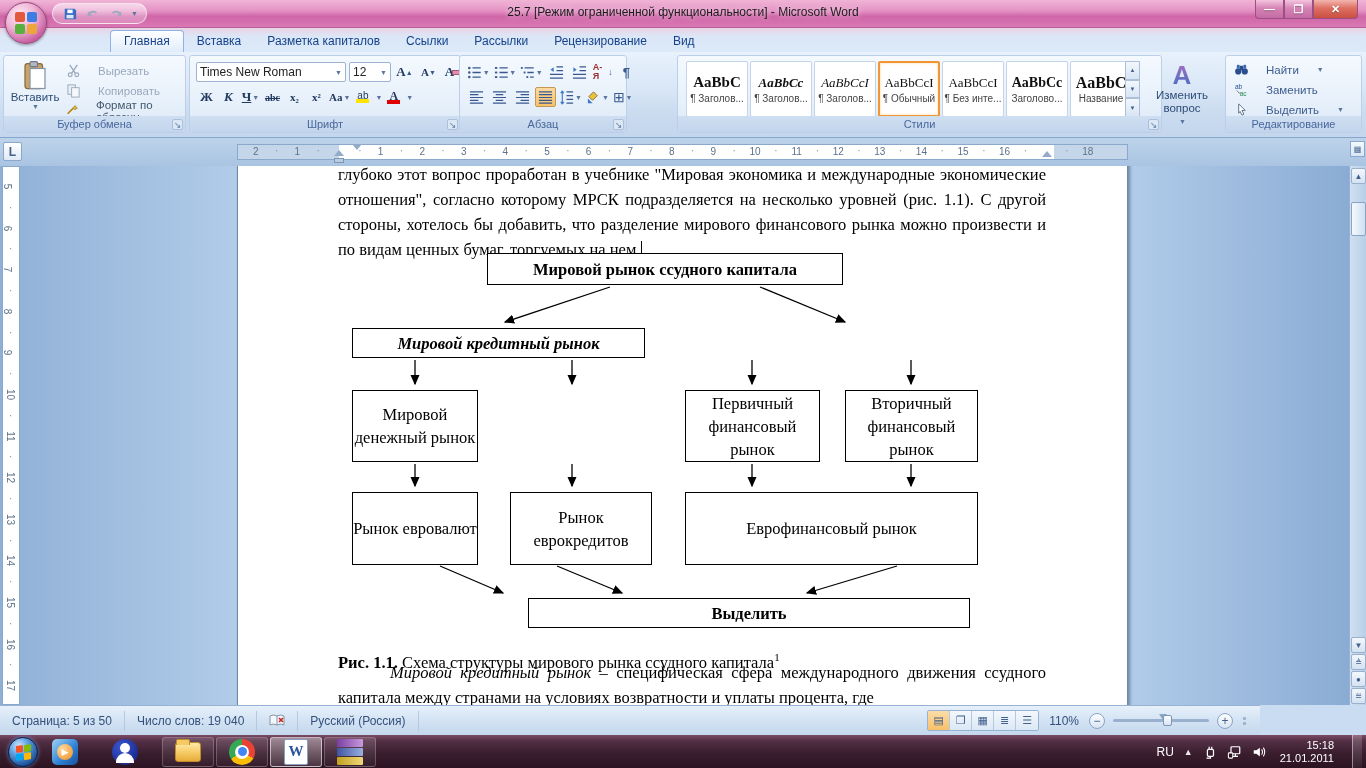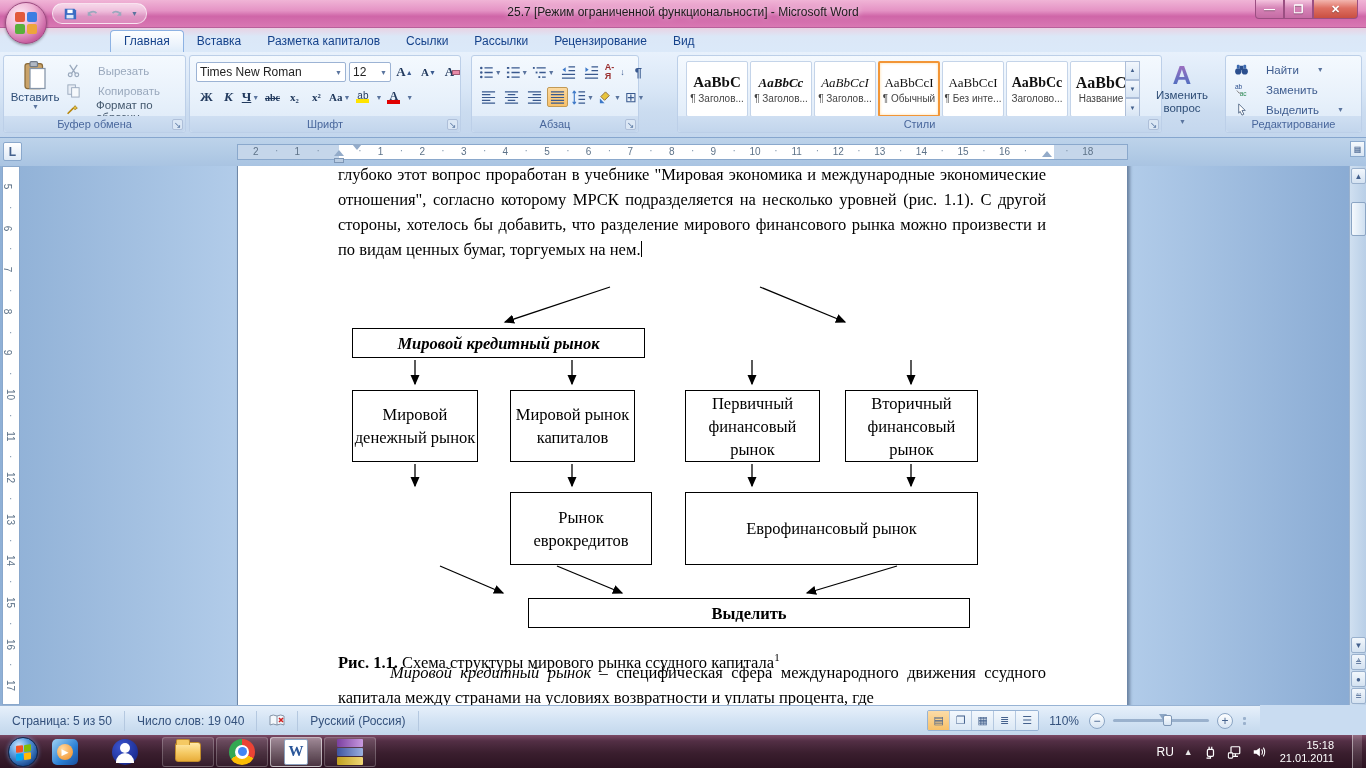--- a/index.html
+++ b/index.html
@@ -307,21 +307,21 @@
       <div class="sbtn" style="flex-direction:column;gap:0;">
           <span class="fmt" style="font-size:12px;line-height:11px;">А</span>
           <span class="ubar" style="background:#e00000;"></span>
         </div>
       <span class="arrowdn">▼</span>
     </div>
     <span class="gcaption">Шрифт</span>
     <span class="launcher">↘</span>
   </div>
 
-  <div class="group" style="left:471px; width:168px;">
+  <div class="group" style="left:459px; width:168px;">
     <div class="pg-row1">
       <div class="sbtn">
           <svg class="pic" viewBox="0 0 16 16">
             <path d="M6 3h9M6 8h9M6 13h9" stroke="#39598e" stroke-width="1.4"></path>
             <circle cx="2.5" cy="3" r="1.4" fill="#39598e"></circle>
             <circle cx="2.5" cy="8" r="1.4" fill="#39598e"></circle>
             <circle cx="2.5" cy="13" r="1.4" fill="#39598e"></circle>
           </svg>
           <span class="arrowdn">▼</span>
         </div>
@@ -587,34 +587,37 @@
         <line x1="178" y1="298" x2="178" y2="320" marker-end="url(#ah)"></line>
         <line x1="335" y1="298" x2="335" y2="320" marker-end="url(#ah)"></line>
         <line x1="515" y1="298" x2="515" y2="320" marker-end="url(#ah)"></line>
         <line x1="674" y1="298" x2="674" y2="320" marker-end="url(#ah)"></line>
         <line x1="203" y1="400" x2="266" y2="427" marker-end="url(#ah)"></line>
         <line x1="320" y1="400" x2="385" y2="427" marker-end="url(#ah)"></line>
         <line x1="660" y1="400" x2="570" y2="427" marker-end="url(#ah)"></line>
       </g>
     </svg>
 
+    <div class="dbox b" style="left:250px; top:87px;  width:356px; height:32px;">
+        <span>Мировой рынок ссудного капитала</span>
+      </div>
     <div class="dbox bi" style="left:115px; top:162px; width:293px; height:30px;">
         <span>Мировой кредитный рынок</span>
       </div>
     <div class="dbox" style="left:115px; top:224px; width:126px; height:72px;">
         <span>Мировой денежный рынок</span>
       </div>
-    <div class="dbox" style="left:273px; top:224px; width:125px; height:72px;">
-        <span>Мировой рынок капиталов</span>
-      </div>
     <div class="dbox" style="left:448px; top:224px; width:135px; height:72px;">
         <span>Первичный финансовый рынок</span>
       </div>
     <div class="dbox" style="left:608px; top:224px; width:133px; height:72px;">
         <span>Вторичный финансовый рынок</span>
+      </div>
+    <div class="dbox" style="left:115px; top:326px; width:126px; height:73px;">
+        <span>Рынок евровалют</span>
       </div>
     <div class="dbox" style="left:273px; top:326px; width:142px; height:73px;">
         <span>Рынок еврокредитов</span>
       </div>
     <div class="dbox" style="left:448px; top:326px; width:293px; height:73px;">
         <span>Еврофинансовый рынок</span>
       </div>
     <div class="dbox b" style="left:291px; top:432px; width:442px; height:30px;">
         <span>Выделить</span>
       </div>

